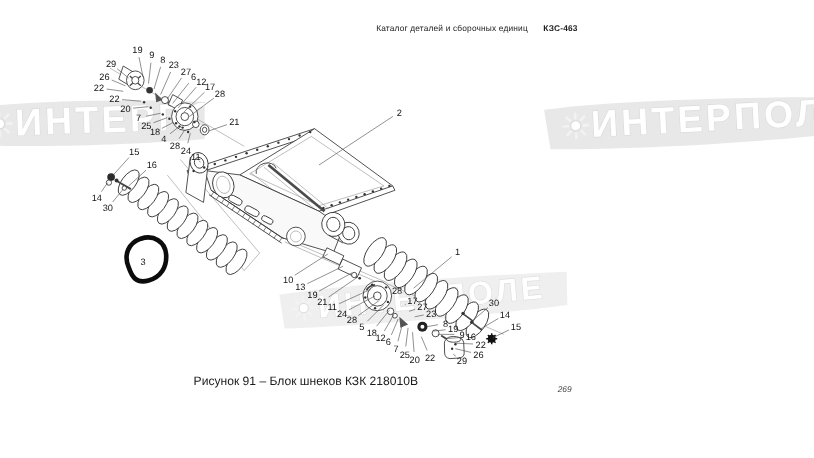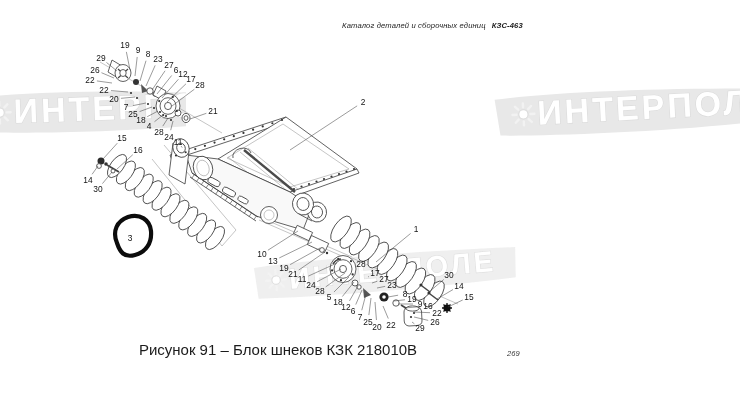--- a/index.html
+++ b/index.html
@@ -1,23 +1,23 @@
 <!DOCTYPE html>
 <html><head>
 <meta charset="utf-8">
 <style>
   html,body{margin:0;padding:0;background:#ffffff;}
   body{width:740px;height:416px;position:relative;overflow:hidden;
        font-family:"Liberation Sans",sans-serif;color:#1b1b1b;}
   svg{position:absolute;left:0;top:0;}
-  .hdr{position:absolute;top:21px;left:342px;display:flex;gap:6px;
-       font-size:7.6px;font-style:italic;letter-spacing:.15px;color:#1b1b1b;white-space:nowrap;}
+  .hdr{position:absolute;top:21px;left:342px;display:flex;gap:14px;
+       font-size:7.6px;letter-spacing:.15px;color:#1b1b1b;white-space:nowrap;}
   .hdr .model{font-weight:700;}
   .caption{position:absolute;top:341px;left:278px;transform:translateX(-50%);
-       font-size:15px;color:#1b1b1b;white-space:nowrap;}
+       font-size:11px;color:#1b1b1b;white-space:nowrap;}
   .pagenum{position:absolute;top:349px;left:507px;font-size:7.6px;font-style:italic;color:#3a3a3a;}
   .wm-text{font-family:"Liberation Sans",sans-serif;font-weight:700;letter-spacing:3px;
        fill:#ffffff;stroke:#dadada;stroke-width:1.1;paint-order:stroke;}
   .wm-band{fill:#e8e8e8;}
   .ln{stroke:#3a3a3a;stroke-width:.8;fill:none;}
   .fw{fill:#ffffff;stroke:#3a3a3a;stroke-width:.8;}
   .fl{fill:#f9f9f9;stroke:#3a3a3a;stroke-width:.8;}
   .thin{stroke:#8a8a8a;stroke-width:.5;fill:none;}
   .callout{font-size:8.4px;fill:#141414;}
 </style>

